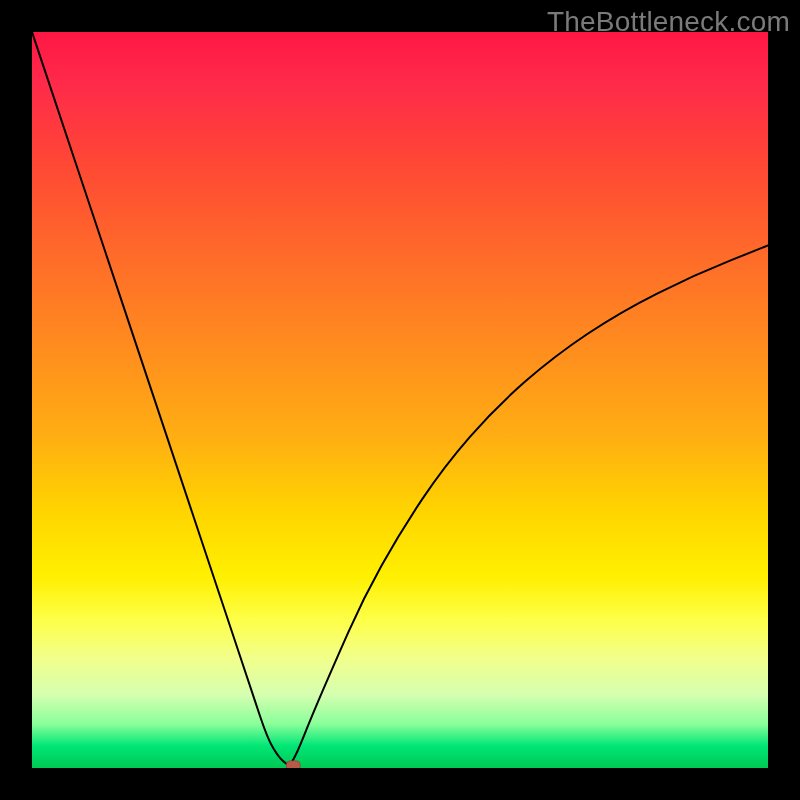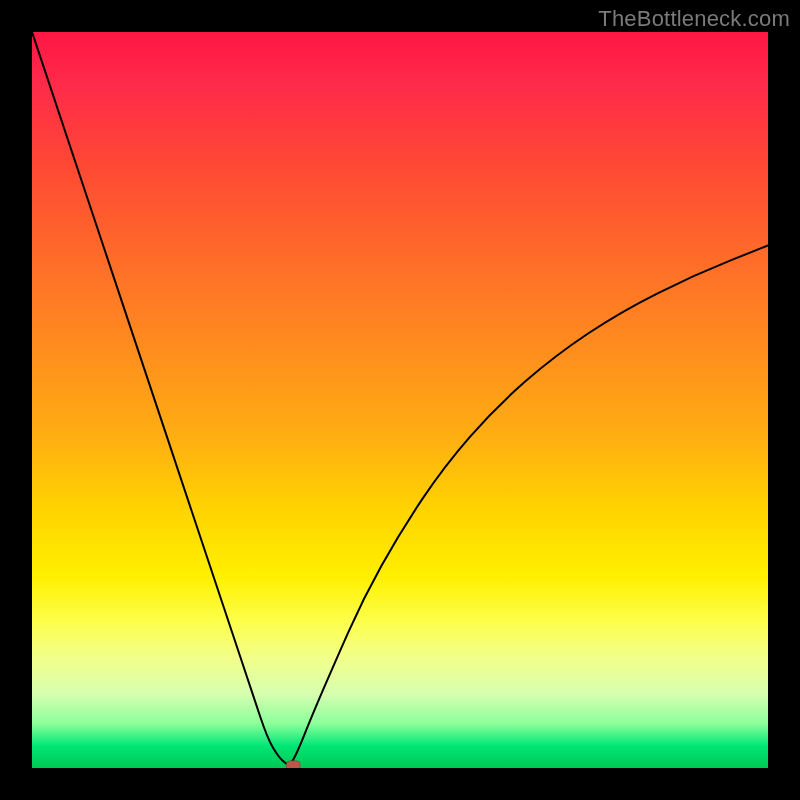--- a/index.html
+++ b/index.html
@@ -58,21 +58,21 @@
   .marker {
     fill: #b85a4a;
     stroke: #7a3a2e;
     stroke-width: 0.5;
   }
   .watermark {
     position: absolute;
     top: 6px;
     right: 10px;
     color: #7a7a7a;
-    font-size: 22px;
+    font-size: 28px;
     font-weight: 500;
     letter-spacing: 0.2px;
     user-select: none;
   }
 </style>
 </head>
 <body>
 
 <div class="frame">
   <div class="plot">

